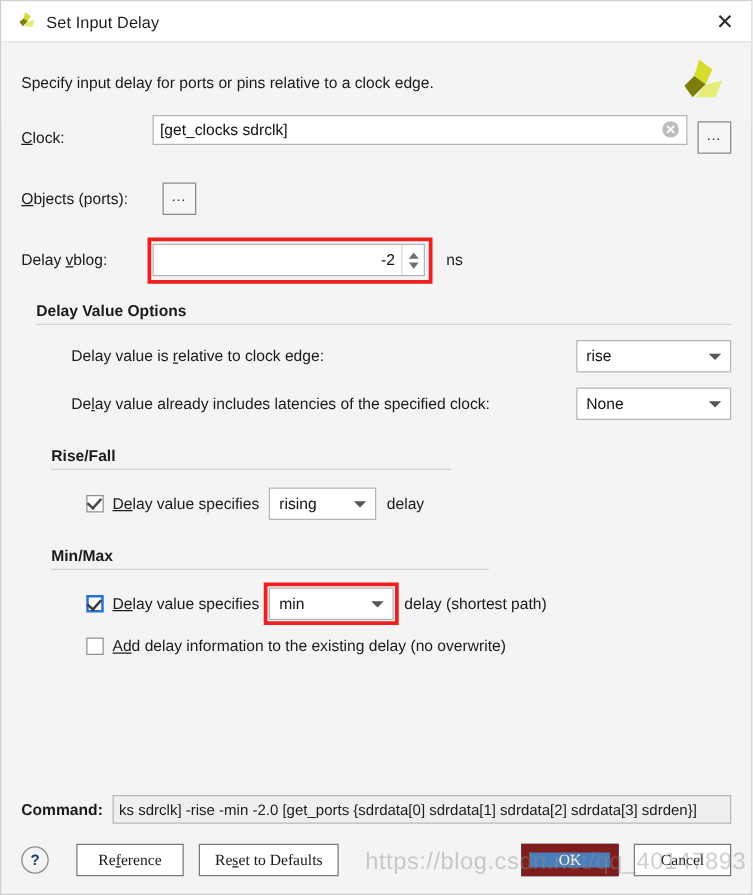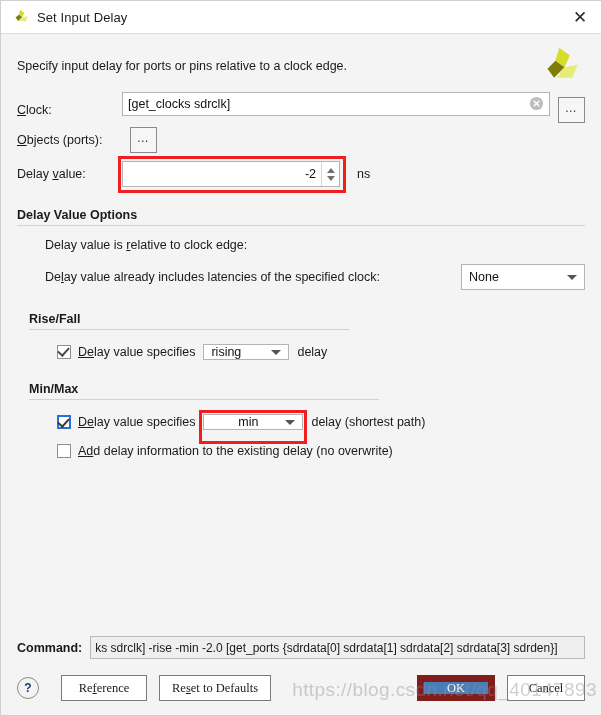--- a/index.html
+++ b/index.html
@@ -88,21 +88,21 @@
   .body {
     flex: 1 1 auto;
     padding: 0 16px;
     box-sizing: border-box;
     position: relative;
   }
 
   .field-row {
     display: flex;
     align-items: center;
-    margin-bottom: 6px;
+    margin-bottom: 25px;
     height: 24px;
   }
   .field-label {
     width: 105px;
     flex: 0 0 105px;
     font-size: 12.5px;
     color: #1a1a1a;
   }
   .u { text-decoration: underline; }
 
@@ -210,21 +210,21 @@
   }
   .arrow-up { border-bottom: 5px solid #707070; margin-bottom: 3px; }
   .arrow-down { border-top: 5px solid #707070; }
   .ns-label {
     margin-left: 17px;
     font-size: 12.5px;
     color: #1a1a1a;
   }
 
   
-  .group { margin-top: 22px; }
+  .group { margin-top: 22px; margin-left: 12px; }
   .group-title {
     font-size: 12.5px;
     font-weight: bold;
     color: #1a1a1a;
     margin-bottom: 3px;
   }
   .group-title.sub { margin-left: 12px; }
   .divider {
     height: 1px;
     background: #d2d2d2;
@@ -304,31 +304,31 @@
     left: 1px;
   }
   .cb-text {
     font-size: 12.5px;
     color: #1a1a1a;
     margin-right: 8px;
   }
   .inline-select {
     width: 86px;
     flex: 0 0 86px;
-    height: 16px;
+    height: 26px;
     box-sizing: border-box;
     border: 1px solid #b4b4b4;
     background: #fff;
     display: flex;
     align-items: center;
     padding: 0 7px;
     cursor: pointer;
     margin-right: 8px;
   }
-  .inline-select.wide { width: 100px; flex: 0 0 100px; text-align: center; }
+  .inline-select.wide { width: 100px; flex: 0 0 100px; }
   .select-hl {
     position: absolute;
     border: 3px solid #f01e1e;
     box-sizing: border-box;
     pointer-events: none;
   }
 
   
   .footer {
     flex: 0 0 auto;
@@ -460,40 +460,44 @@
     </div>
 
     <div class="field-row">
       <span class="field-label"><span class="u">O</span><span>bjects (ports):</span></span>
       <span class="browse-btn">
         <span class="dots">…</span>
       </span>
     </div>
 
     <div class="field-row delay-row">
-      <span class="field-label"><span>Delay </span><span class="u">v</span><span>alue:</span></span>
+      <span class="field-label"><span>Delay </span><span class="u">v</span><span>blog:</span></span>
       <span class="spin-outer">
         <span class="spin-box">
           <input class="spin-value" type="text" value="-2" style="">
           <span class="spin-arrows">
             <span class="arrow-up"></span>
             <span class="arrow-down"></span>
           </span>
         </span>
         <span class="spin-highlight"></span>
       </span>
       <span class="ns-label">ns</span>
     </div>
 
     <div class="group">
       <div class="group-title">Delay Value Options</div>
       <div class="divider"></div>
 
       <div class="opt-row">
         <span class="opt-label"><span>Delay value is </span><span class="u">r</span><span>elative to clock edge:</span></span>
+        <span class="select-box">
+          <span class="select-val">rise</span>
+          <span class="chev"></span>
+        </span>
       </div>
 
       <div class="opt-row">
         <span class="opt-label"><span>De</span><span class="u">l</span><span>ay value already includes latencies of the specified clock:</span></span>
         <span class="select-box">
           <span class="select-val">None</span>
           <span class="chev"></span>
         </span>
       </div>
     </div>

